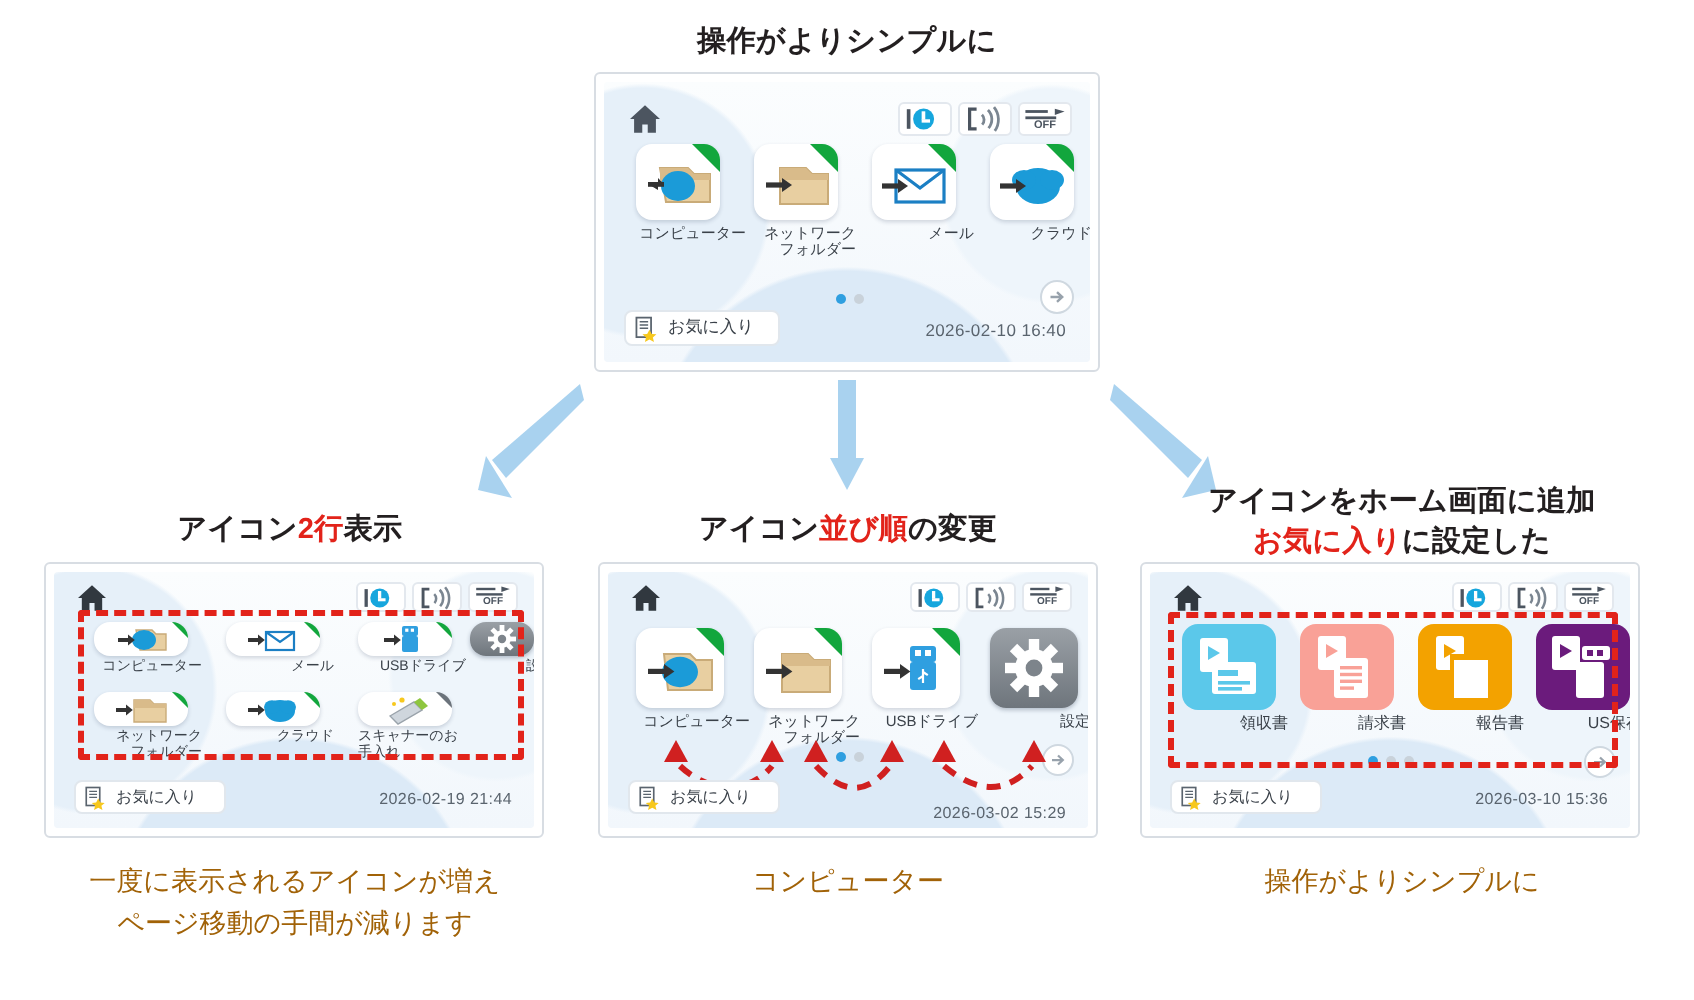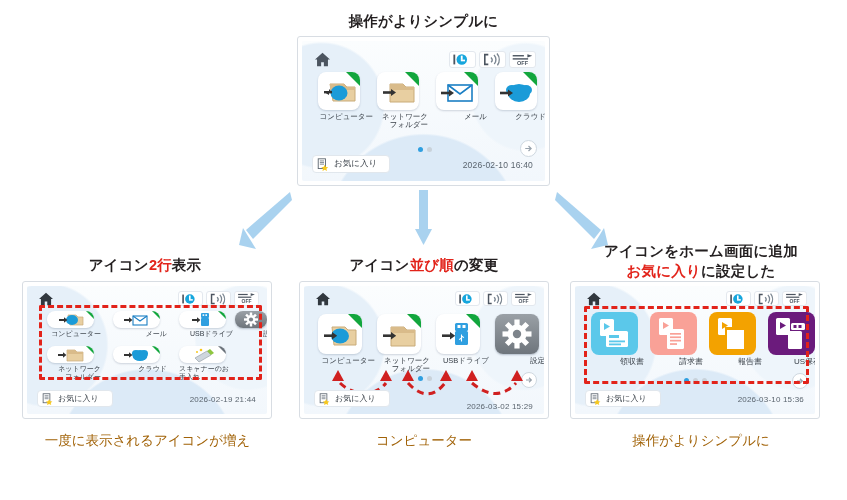--- a/index.html
+++ b/index.html
@@ -379,20 +379,21 @@
       <span style="font-size:8px;">お気に入り</span>
     </div>
     <div class="clock" style="right:11px;bottom:10px;font-size:8px;">2026-02-19 21:44</div>
 
     <div class="hl" style="left:12px;top:19px;right:5px;height:75px;"></div>
   </div>
 </div>
 
 <div class="cap-sub" style="left:0;top:430px;width:295px;">
   <div>一度に表示されるアイコンが増え</div>
+  <div>ページ移動の手間が減ります</div>
 </div>
 
 <div class="cap" style="left:290px;top:256px;width:268px;">
   <span>アイコン</span><span class="red">並び順</span><span>の変更</span>
 </div>
 
 <div class="panel" style="left:299px; top:281px; width:250px; height:138px;">
   <div class="screen">
 
     <div class="statusbar">

